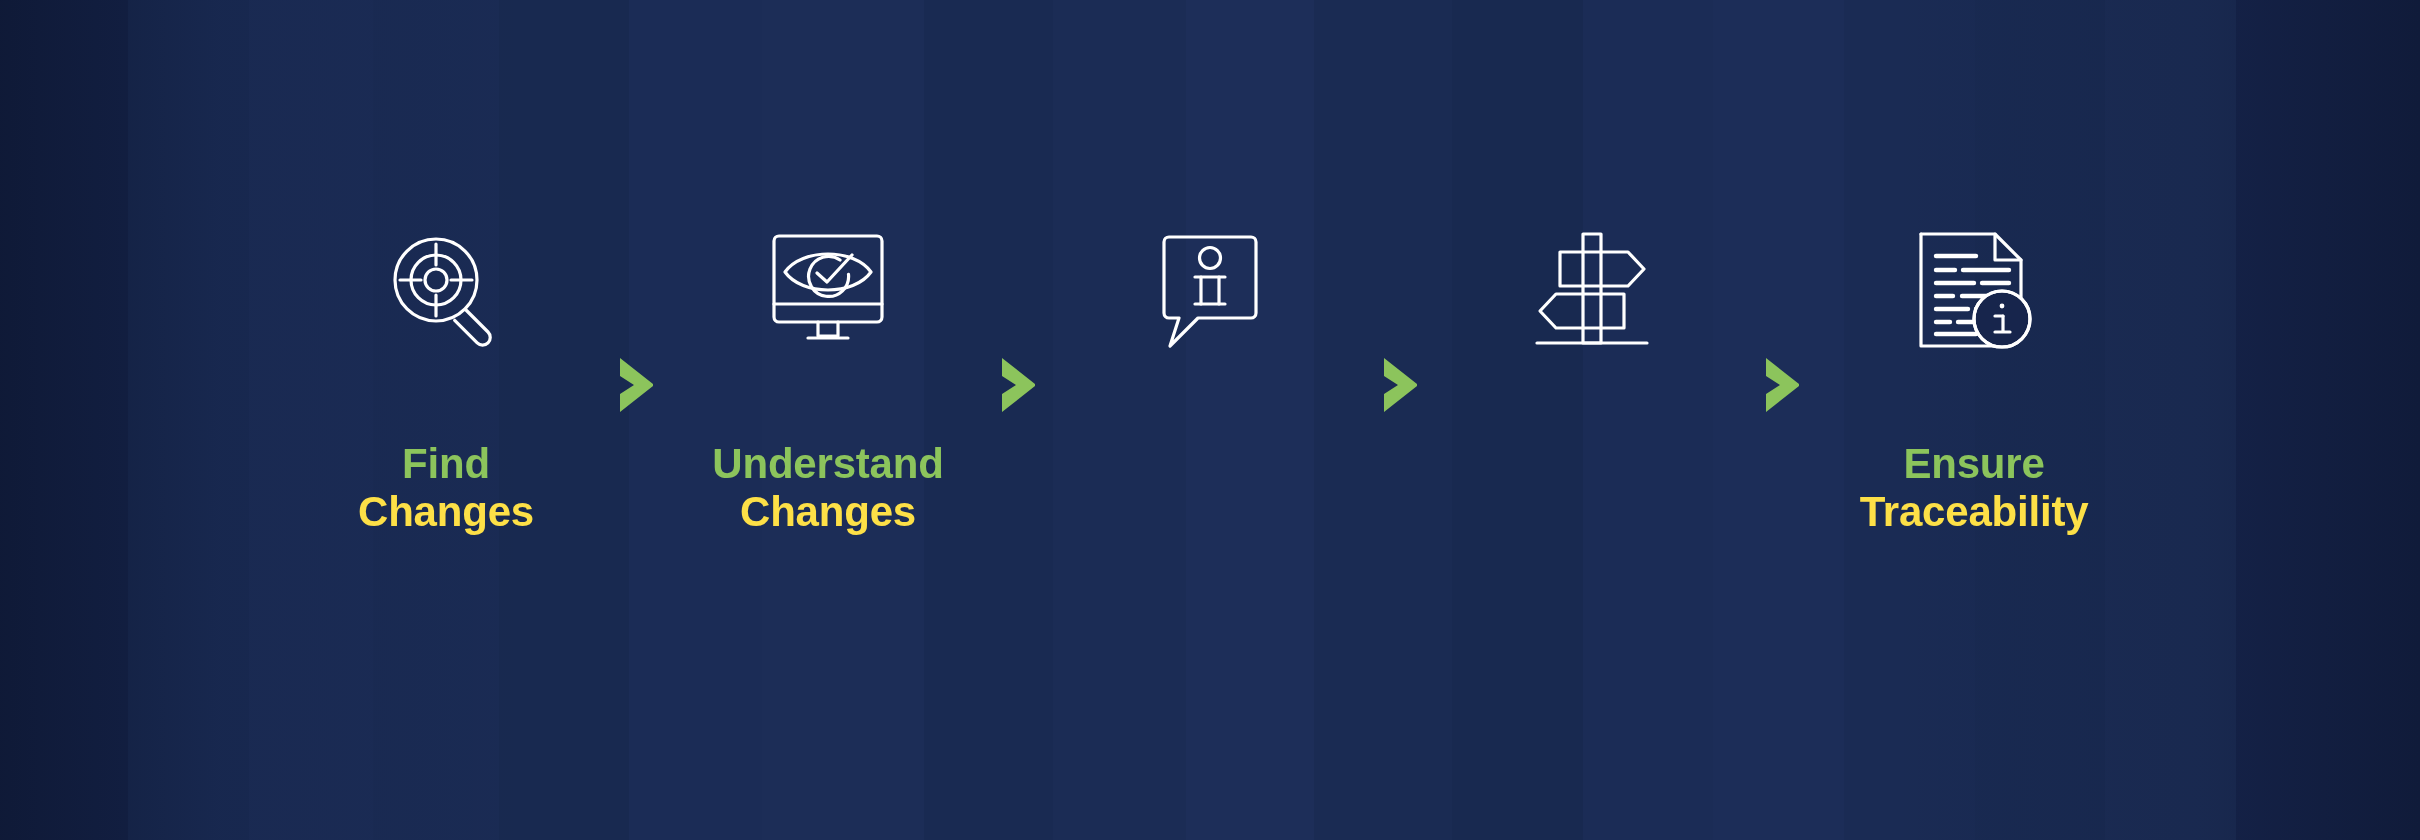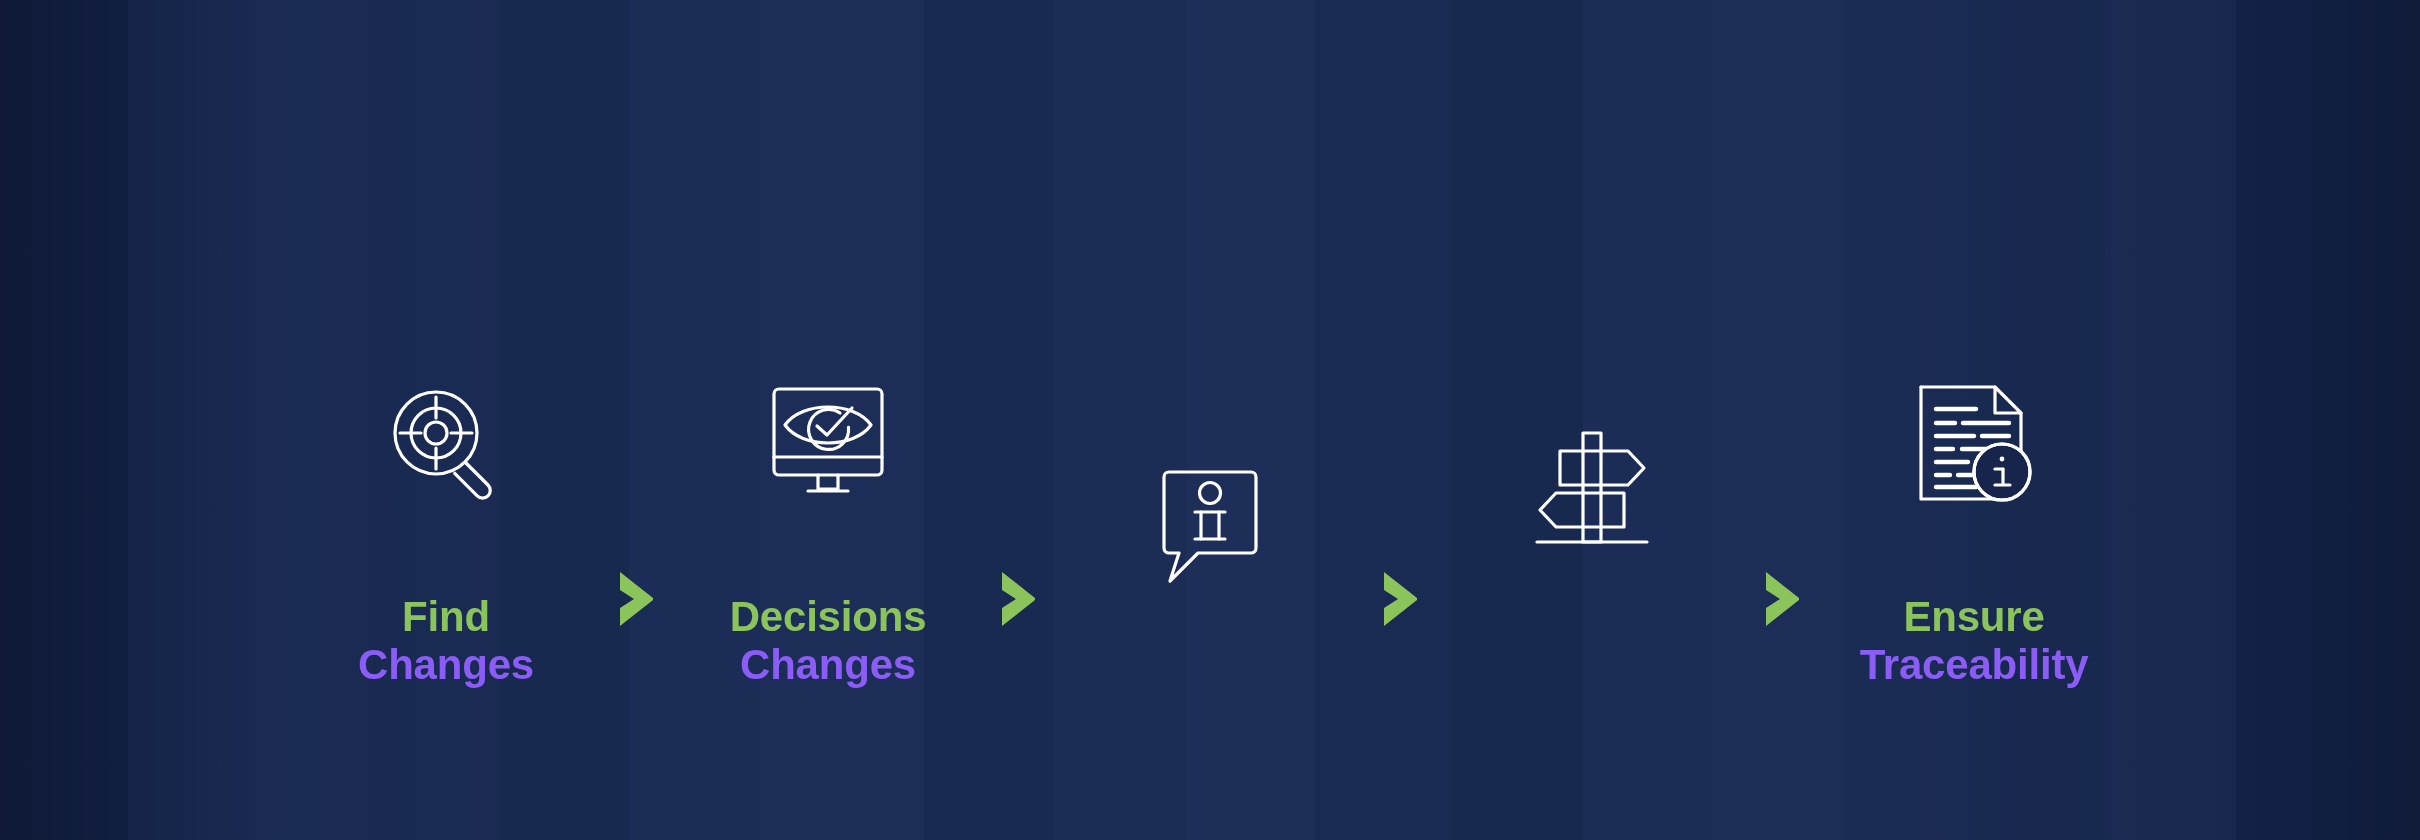--- a/index.html
+++ b/index.html
@@ -83,21 +83,21 @@
       rgba(10,18,40,0.00) 22%,
       rgba(10,18,40,0.00) 78%,
       rgba(10,18,40,0.12) 91%,
       rgba(10,18,40,0.50) 100%);
   }
 
   .flow {
     position: absolute;
     inset: 0;
     display: flex;
-    align-items: center;
+    align-items: flex-start;
     justify-content: center;
     padding-top: 210px;
     box-sizing: border-box;
   }
 
   .step {
     width: 310px;
     display: flex;
     flex-direction: column;
     align-items: center;
@@ -126,21 +126,21 @@
     font-size: 42px;
     font-weight: bold;
     color: #8cc45c;
     letter-spacing: -0.2px;
     white-space: nowrap;
   }
   .label-bottom {
     display: block;
     font-size: 42px;
     font-weight: bold;
-    color: #8b5cf6;
+    color: #fde047;
     letter-spacing: -0.2px;
     white-space: nowrap;
     margin-top: 3px;
   }
 
   .chevron {
     flex: 0 0 auto;
     width: 72px;
     display: flex;
     align-items: flex-start;
@@ -190,21 +190,21 @@
           <rect x="10" y="6" width="108" height="86" rx="5"></rect>
           <line x1="10" y1="74" x2="118" y2="74"></line>
           <path d="M54 92 L54 106 L74 106 L74 92"></path>
           <line x1="44" y1="108" x2="84" y2="108"></line>
           <path d="M21 42 C38 18, 90 18, 107 42 C90 66, 38 66, 21 42 Z"></path>
           <path d="M76 30 a20 20 0 1 0 8.5 14.4"></path>
           <polyline points="53,43 63,52 88,25"></polyline>
         </svg>
       </div>
       <div class="labels">
-        <span class="label-top">Decisions</span>
+        <span class="label-top">Understand</span>
         <span class="label-bottom">Changes</span>
       </div>
     </div>
 
     <div class="chevron">
       <svg width="40" height="54" viewBox="0 0 40 54">
         <polygon points="3,0 36,26 36,28 3,54 3,36 17,27 3,18" fill="#8cc45c"></polygon>
       </svg>
     </div>
 

